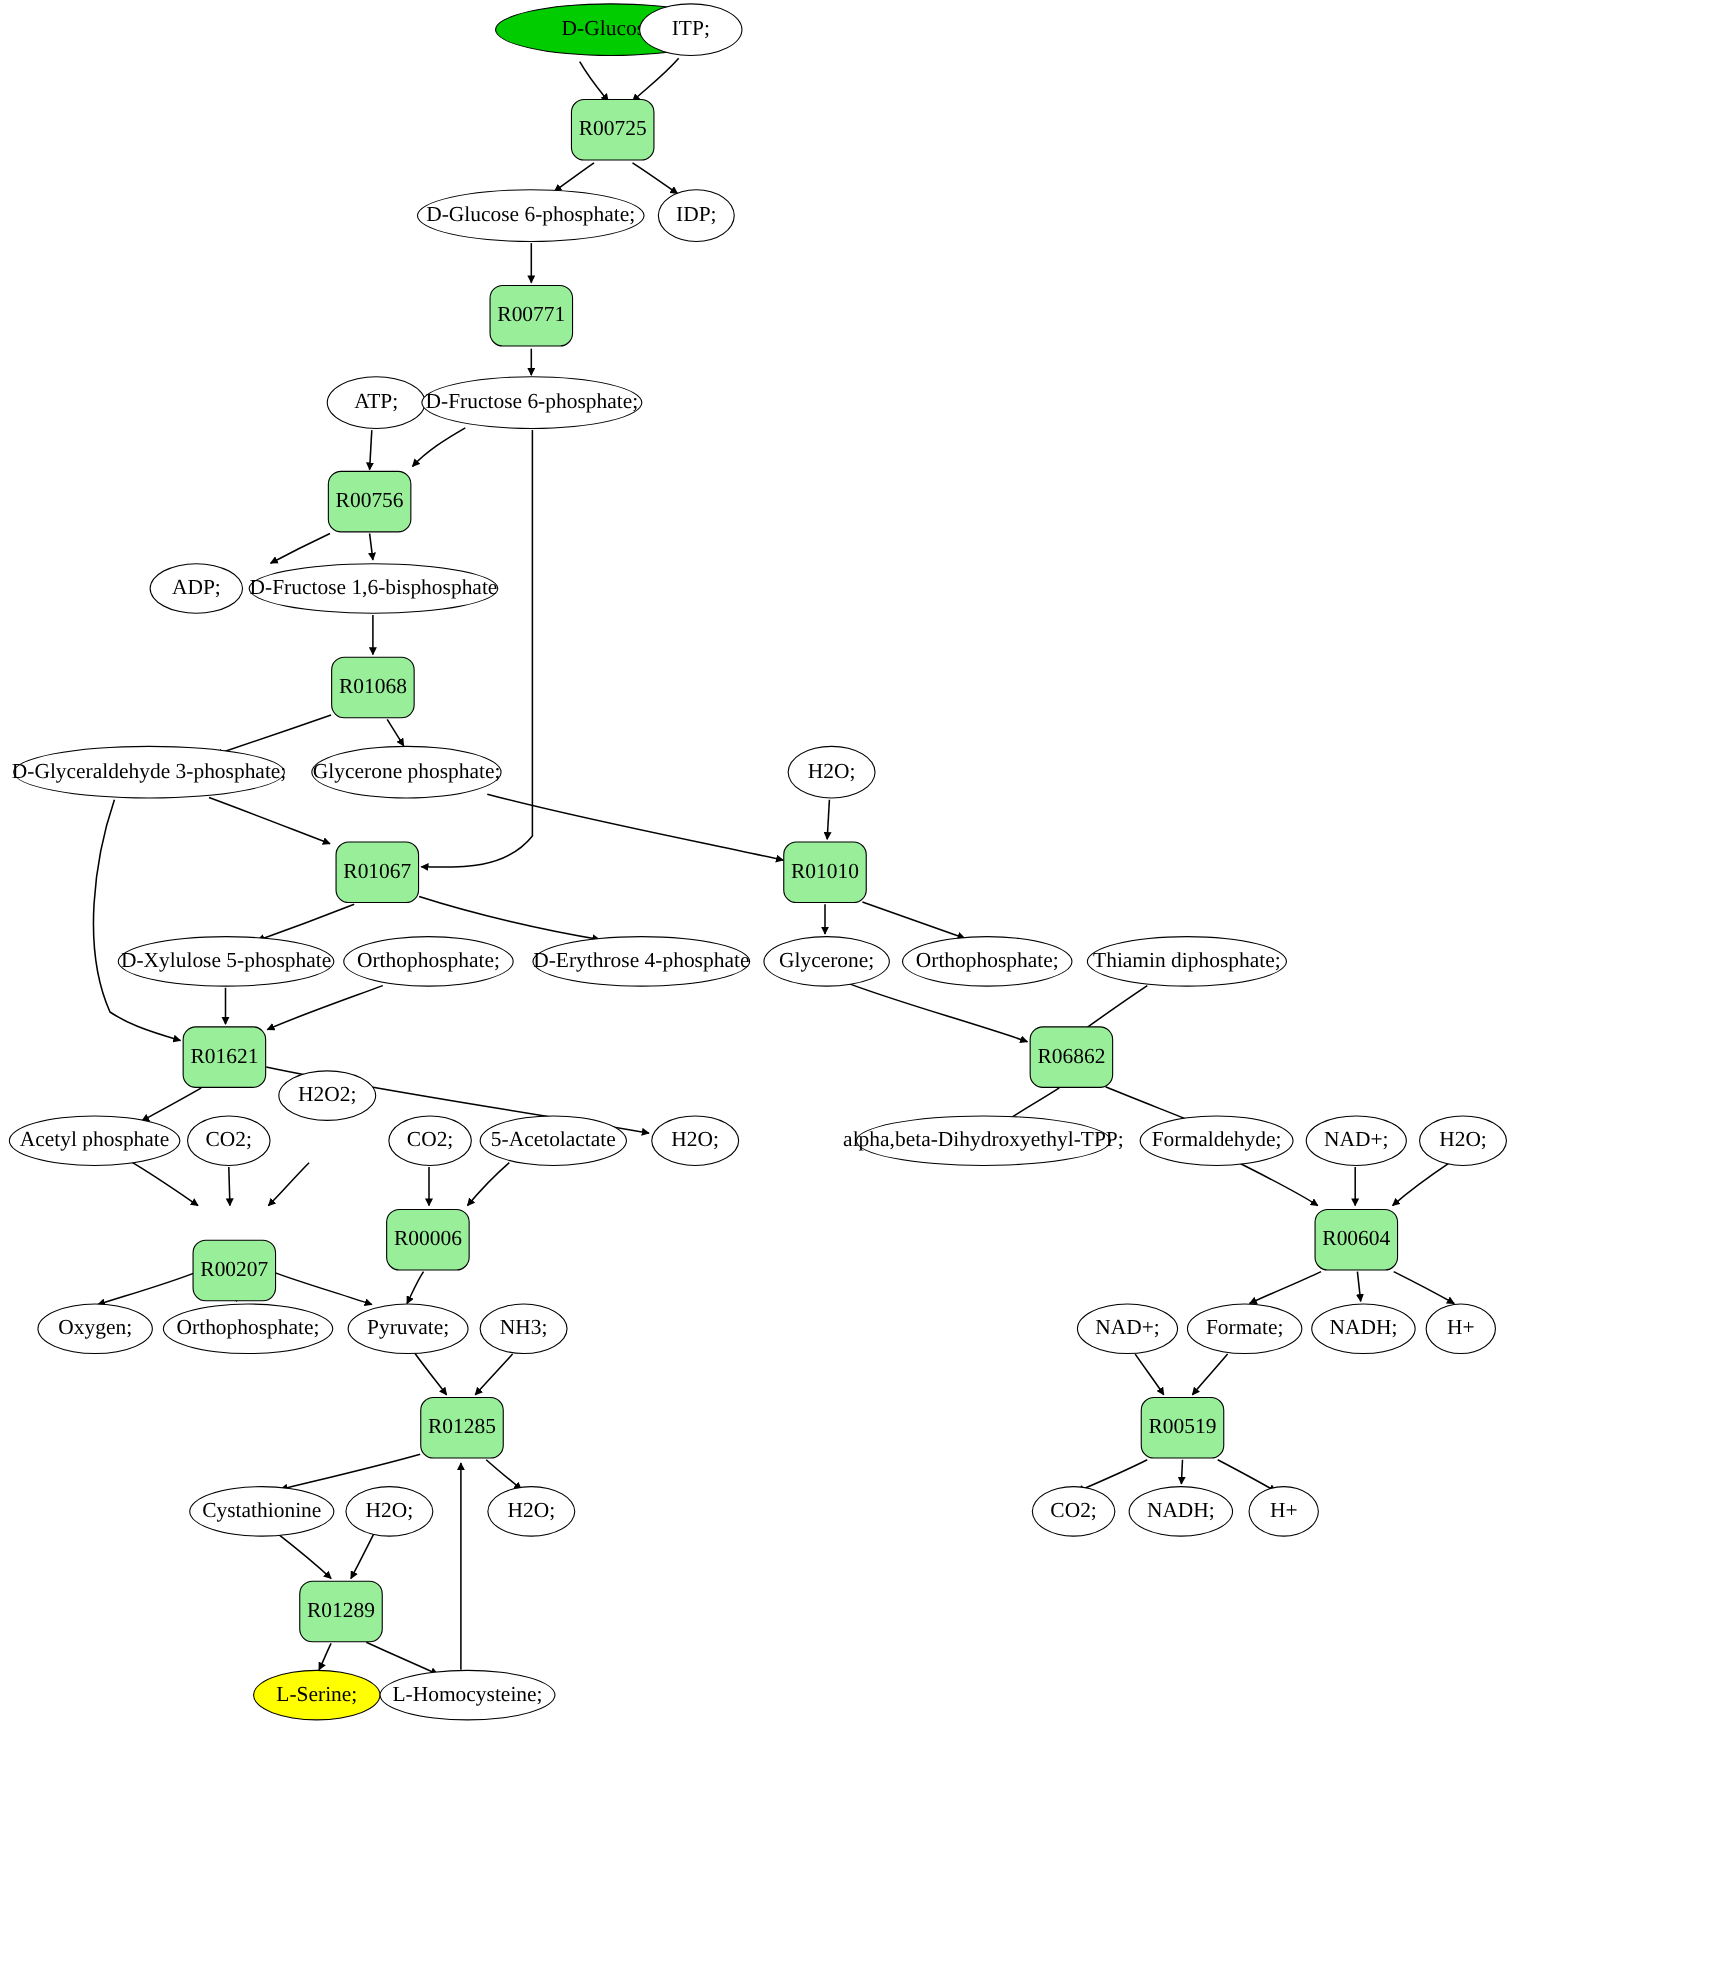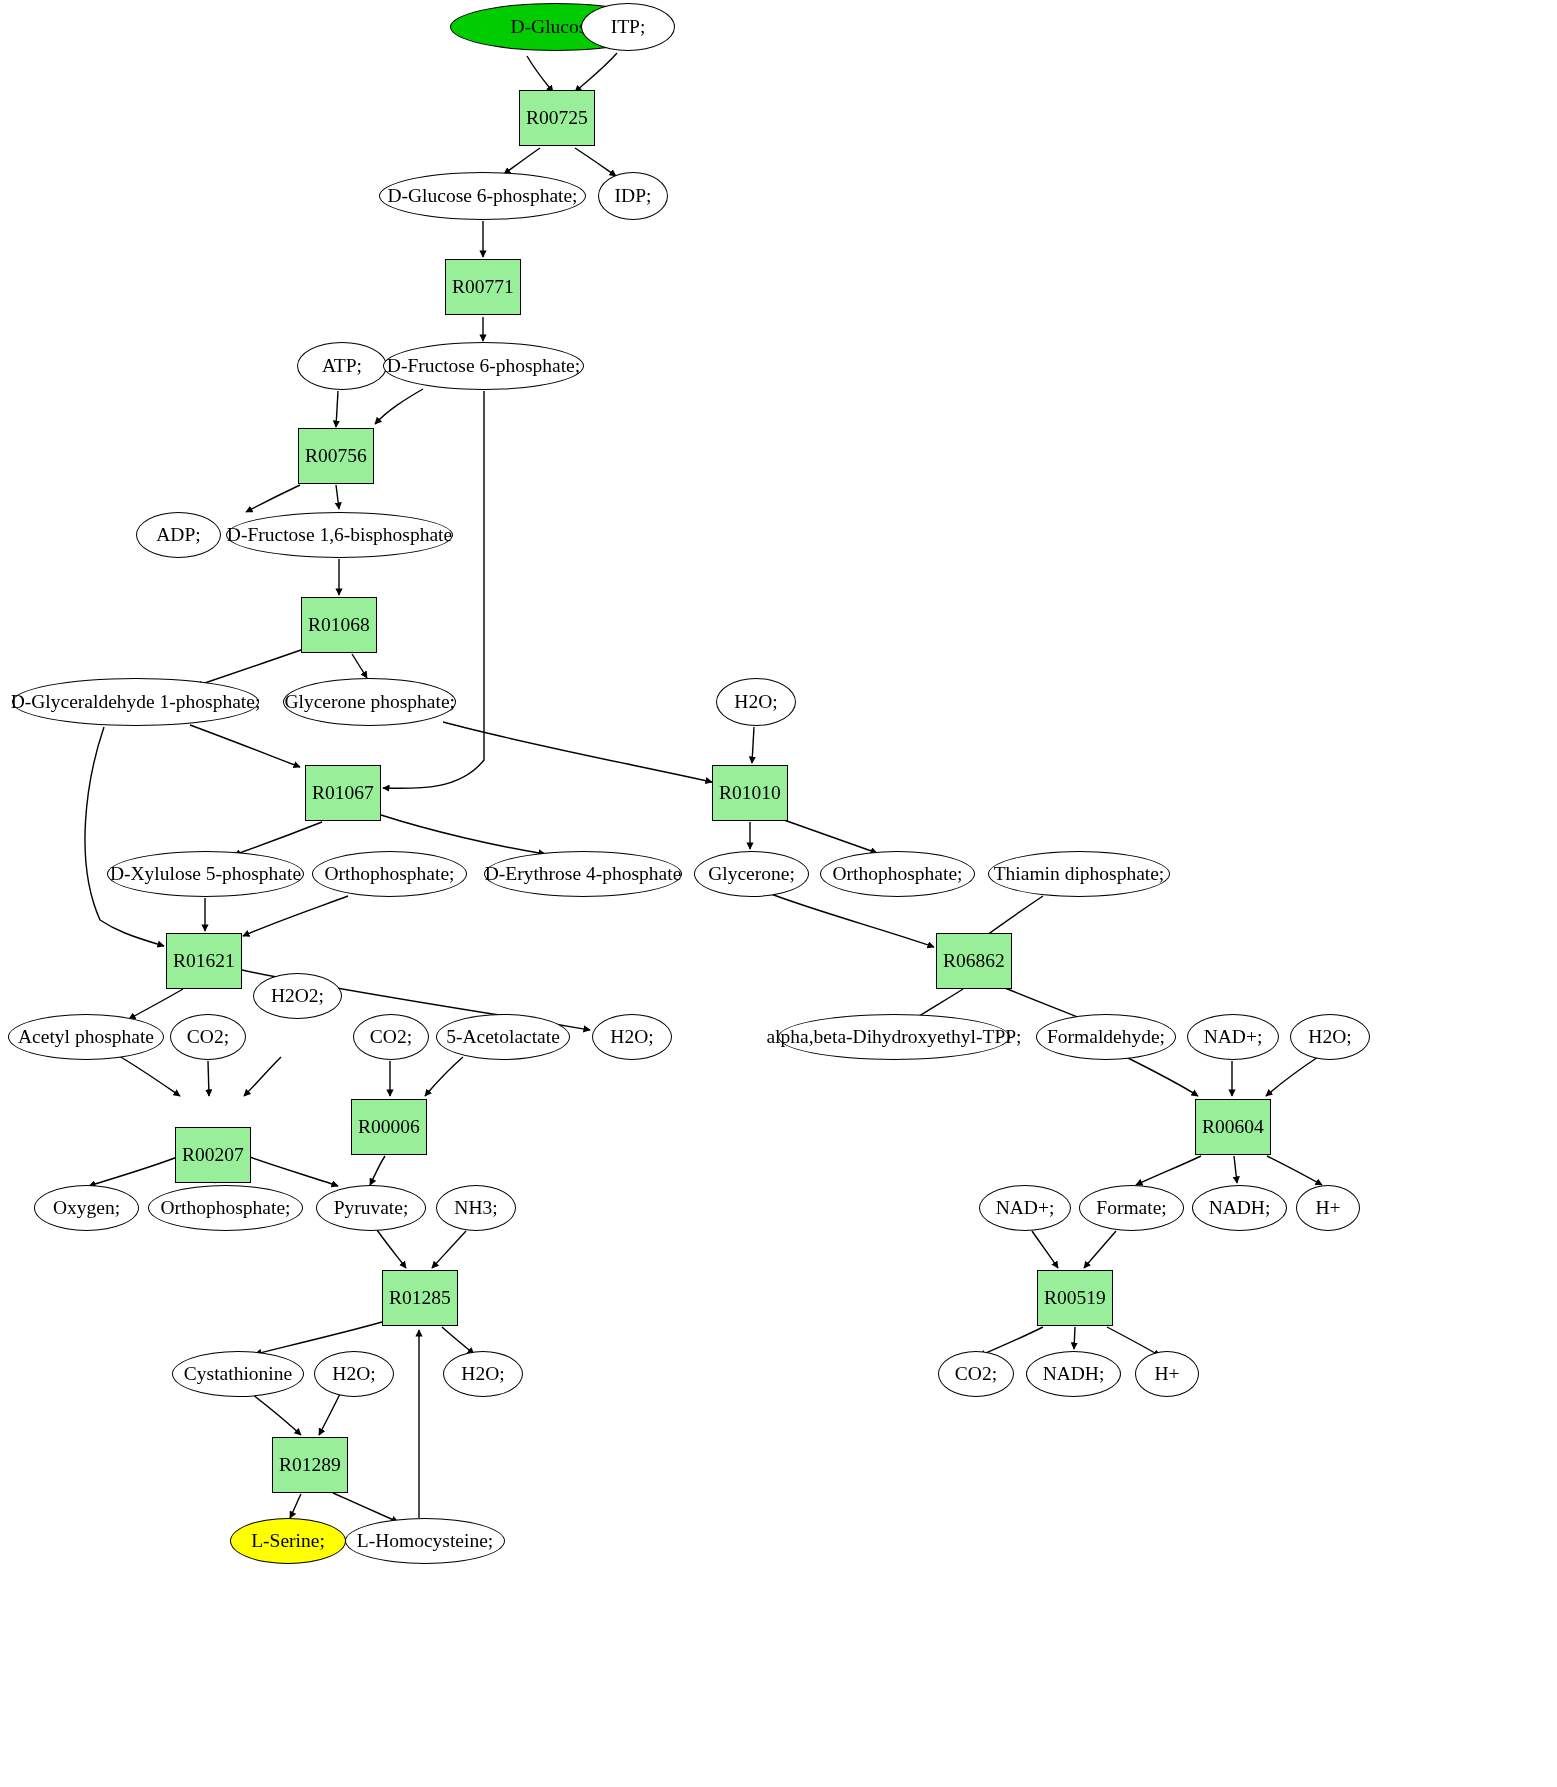--- a/index.html
+++ b/index.html
@@ -45,21 +45,21 @@
   .node.compound.seed {
     background: #00cc00;
   }
   .node.compound.target {
     background: #ffff00;
   }
   .node.reaction {
     border: 1.4px solid #000000;
     background: #99ee99;
     font-size: 19.5px;
-    border-radius: 0;
+    border-radius: 12px;
   }
 </style>
 </head>
 <body>
 
 <div id="canvas">
   <svg id="edge-layer" viewBox="0 0 1557 1787" width="1557" height="1787" xmlns="http://www.w3.org/2000/svg">
     <defs>
       <marker id="arrowhead" viewBox="0 0 10 10" refX="9" refY="5" markerWidth="5.2" markerHeight="5.2" orient="auto-start-reverse">
         <path d="M 0 0 L 10 5 L 0 10 z" fill="#000000"></path>
@@ -158,21 +158,21 @@
       <div class="node compound" style="left: 136px; top: 512px; width: 85px; height: 46px;">
         <span>ADP;</span>
       </div>
       <div class="node compound" style="left: 226px; top: 512px; width: 227px; height: 46px;">
         <span>D-Fructose 1,6-bisphosphate</span>
       </div>
       <div class="node reaction" style="left: 301px; top: 597px; width: 76px; height: 56px;">
         <span>R01068</span>
       </div>
       <div class="node compound" style="left: 12px; top: 678px; width: 247px; height: 48px;">
-        <span>D-Glyceraldehyde 1-phosphate;</span>
+        <span>D-Glyceraldehyde 3-phosphate;</span>
       </div>
       <div class="node compound" style="left: 283px; top: 678px; width: 173px; height: 48px; justify-content: flex-end;">
         <span>Glycerone phosphate;</span>
       </div>
       <div class="node compound" style="left: 716px; top: 678px; width: 80px; height: 48px;">
         <span>H2O;</span>
       </div>
       <div class="node reaction" style="left: 305px; top: 765px; width: 76px; height: 56px;">
         <span>R01067</span>
       </div>

